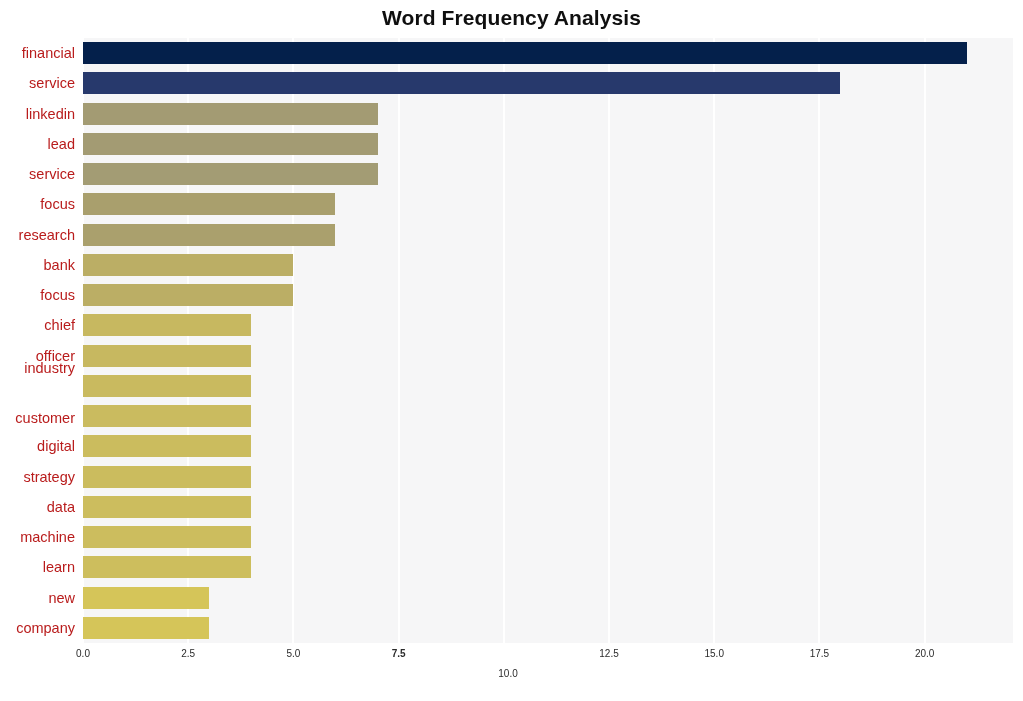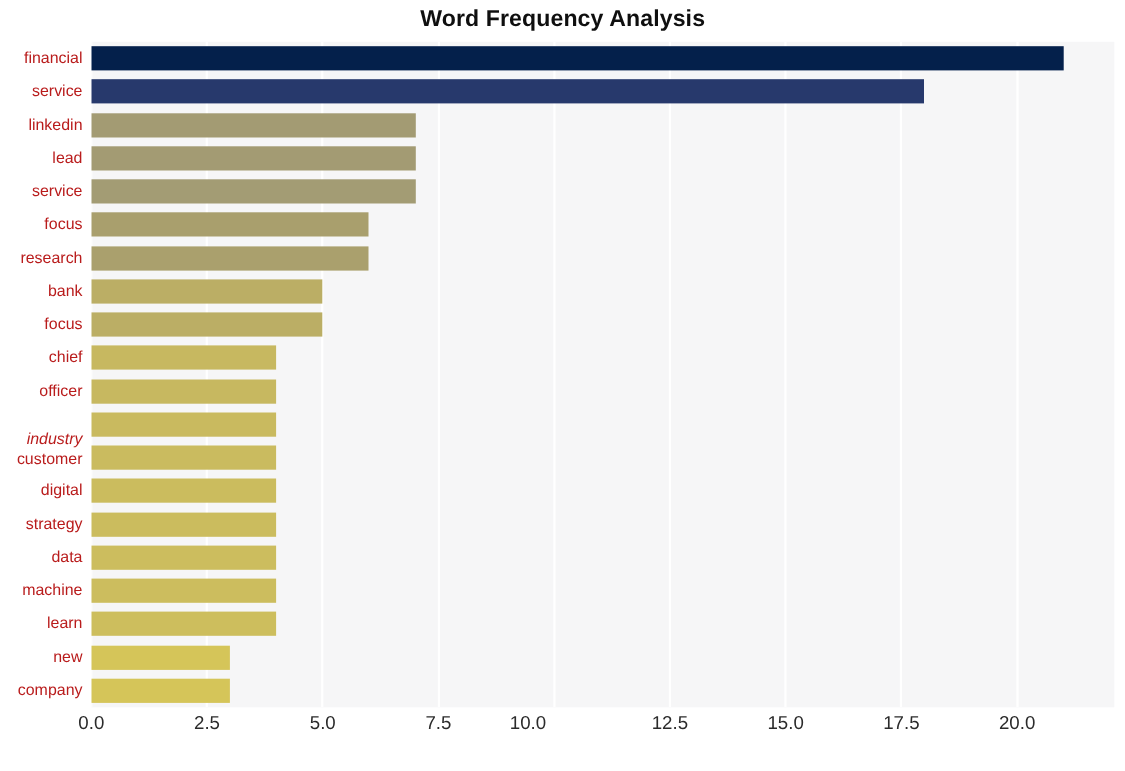--- a/index.html
+++ b/index.html
@@ -94,21 +94,21 @@
     position: absolute;
     left: 0;
     top: 648px;
     width: 1023px;
     height: 20px;
   }
   .xtick-label {
     position: absolute;
     top: 0;
     transform: translateX(-50%);
-    font-size: 17px;
+    font-size: 10px;
     color: #2b2b2b;
     white-space: nowrap;
   }
 
   #xaxis-title {
     position: absolute;
     left: 83px;
     top: 674px;
     width: 930px;
     text-align: center;
@@ -165,37 +165,37 @@
       <div class="ytick-label" style="top: 37.375px;">service</div>
       <div class="ytick-label" style="top: 67.625px;">linkedin</div>
       <div class="ytick-label" style="top: 97.875px;">lead</div>
       <div class="ytick-label" style="top: 128.125px;">service</div>
       <div class="ytick-label" style="top: 158.375px;">focus</div>
       <div class="ytick-label" style="top: 188.625px;">research</div>
       <div class="ytick-label" style="top: 218.875px;">bank</div>
       <div class="ytick-label" style="top: 249.125px;">focus</div>
       <div class="ytick-label" style="top: 279.375px;">chief</div>
       <div class="ytick-label" style="top: 309.625px;">officer</div>
-      <div class="ytick-label" style="top: 354px; font-style: italic;">industry</div>
+      <div class="ytick-label" style="top: 322px;">industry</div>
       <div class="ytick-label" style="top: 372px;">customer</div>
       <div class="ytick-label" style="top: 400.375px;">digital</div>
       <div class="ytick-label" style="top: 430.625px;">strategy</div>
       <div class="ytick-label" style="top: 460.875px;">data</div>
       <div class="ytick-label" style="top: 491.125px;">machine</div>
       <div class="ytick-label" style="top: 521.375px; padding-left: 30px;">learn</div>
       <div class="ytick-label" style="top: 551.625px; margin-left: 21px;">new</div>
       <div class="ytick-label" style="top: 581.875px; text-align: right;">company</div>
     </div>
 
   <div id="xlabels">
       <div class="xtick-label" style="left: 83px;">0.0</div>
       <div class="xtick-label" style="left: 188.204px;">2.5</div>
       <div class="xtick-label" style="left: 293.407px;">5.0</div>
-      <div class="xtick-label" style="left: 398.611px;">7.5</div>
-      <div class="xtick-label" style="left: 480px;">10.0</div>
+      <div class="xtick-label" style="left: 398.611px; font-weight: bold;">7.5</div>
+      <div class="xtick-label" style="left: 508px; margin-top: 20px;">10.0</div>
       <div class="xtick-label" style="left: 609.018px;">12.5</div>
       <div class="xtick-label" style="left: 714.222px;">15.0</div>
       <div class="xtick-label" style="left: 819.425px;">17.5</div>
       <div class="xtick-label" style="left: 924.629px;">20.0</div>
     </div>
 
 
 </div>
 
 </body></html>

